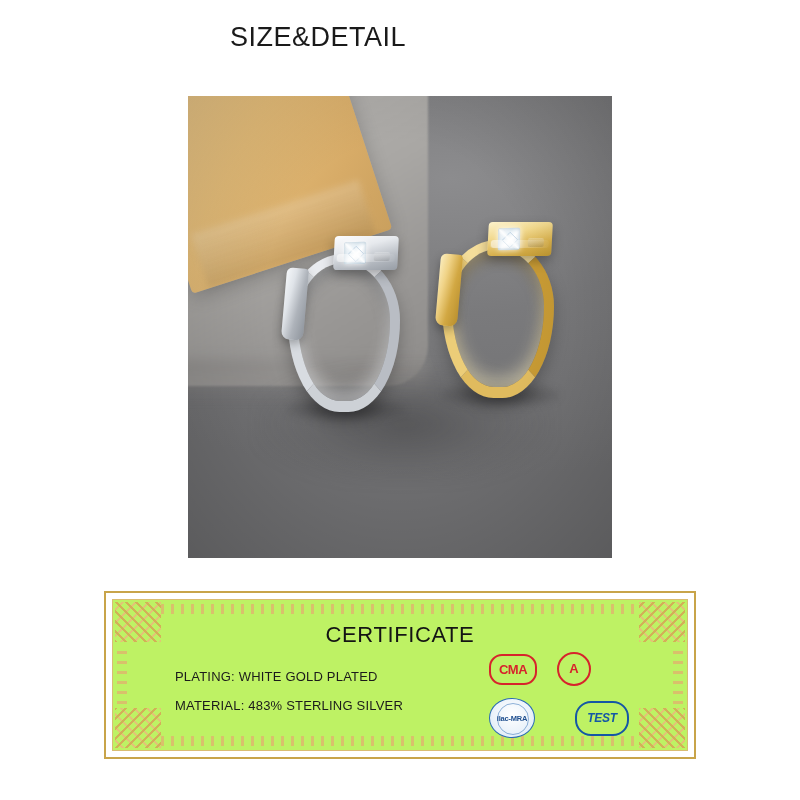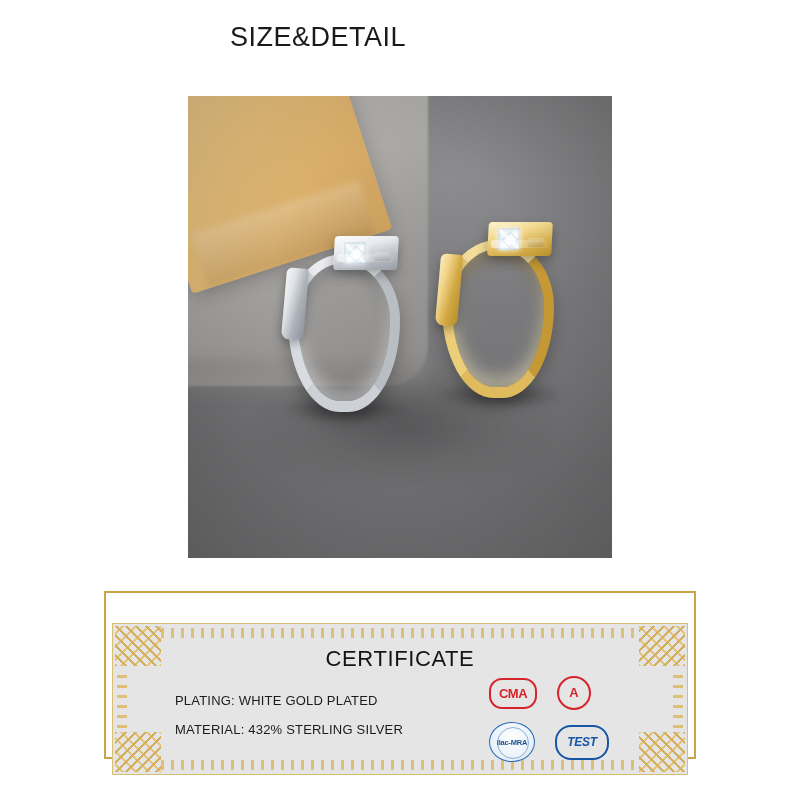--- a/index.html
+++ b/index.html
@@ -256,22 +256,21 @@
     border: 2px solid #c8a44a;
     box-sizing: border-box;
     padding: 6px;
   }
   .cert-inner {
     position: relative;
     width: 100%;
     height: 100%;
     border: 1px solid #d9bd72;
     box-sizing: border-box;
-    background: #e5e5e5;
-    margin-top: 24px;
+    background: #bef264;
   }
   .orn {
     position: absolute;
     width: 46px;
     height: 40px;
     background:
       repeating-linear-gradient(45deg, #d4ae57 0 2px, rgba(212,174,87,0) 2px 7px),
       repeating-linear-gradient(-45deg, #e3c377 0 2px, rgba(227,195,119,0) 2px 9px);
     opacity: 0.95;
   }
@@ -322,21 +321,21 @@
     right: 58px;
     top: 52px;
     width: 140px;
     height: 82px;
   }
   .logo-row {
     display: flex;
     align-items: center;
     gap: 20px;
   }
-  .logo-row.second { margin-top: 12px; }
+  .logo-row.second { margin-top: 12px; justify-content: space-between; }
 
   .cma {
     width: 44px; height: 27px;
     border: 2.5px solid #d7232c;
     border-radius: 13px/13px;
     color: #d7232c;
     font-size: 13px;
     font-weight: bold;
     display: flex;
     align-items: center;
@@ -453,21 +452,21 @@
       <div class="orn orn-br"></div>
       <div class="edge-top"></div>
       <div class="edge-bottom"></div>
       <div class="edge-left"></div>
       <div class="edge-right"></div>
 
       <div class="cert-title">CERTIFICATE</div>
 
       <div class="cert-lines">
         <div class="cert-line">PLATING: WHITE GOLD PLATED</div>
-        <div class="cert-line">MATERIAL: 432% STERLING SILVER</div>
+        <div class="cert-line">MATERIAL: 483% STERLING SILVER</div>
       </div>
 
       <div class="logos">
         <div class="logo-row">
           <div class="cma">CMA</div>
           <div class="cmark">
             <span class="inner-a">A</span>
           </div>
         </div>
         <div class="logo-row second">

